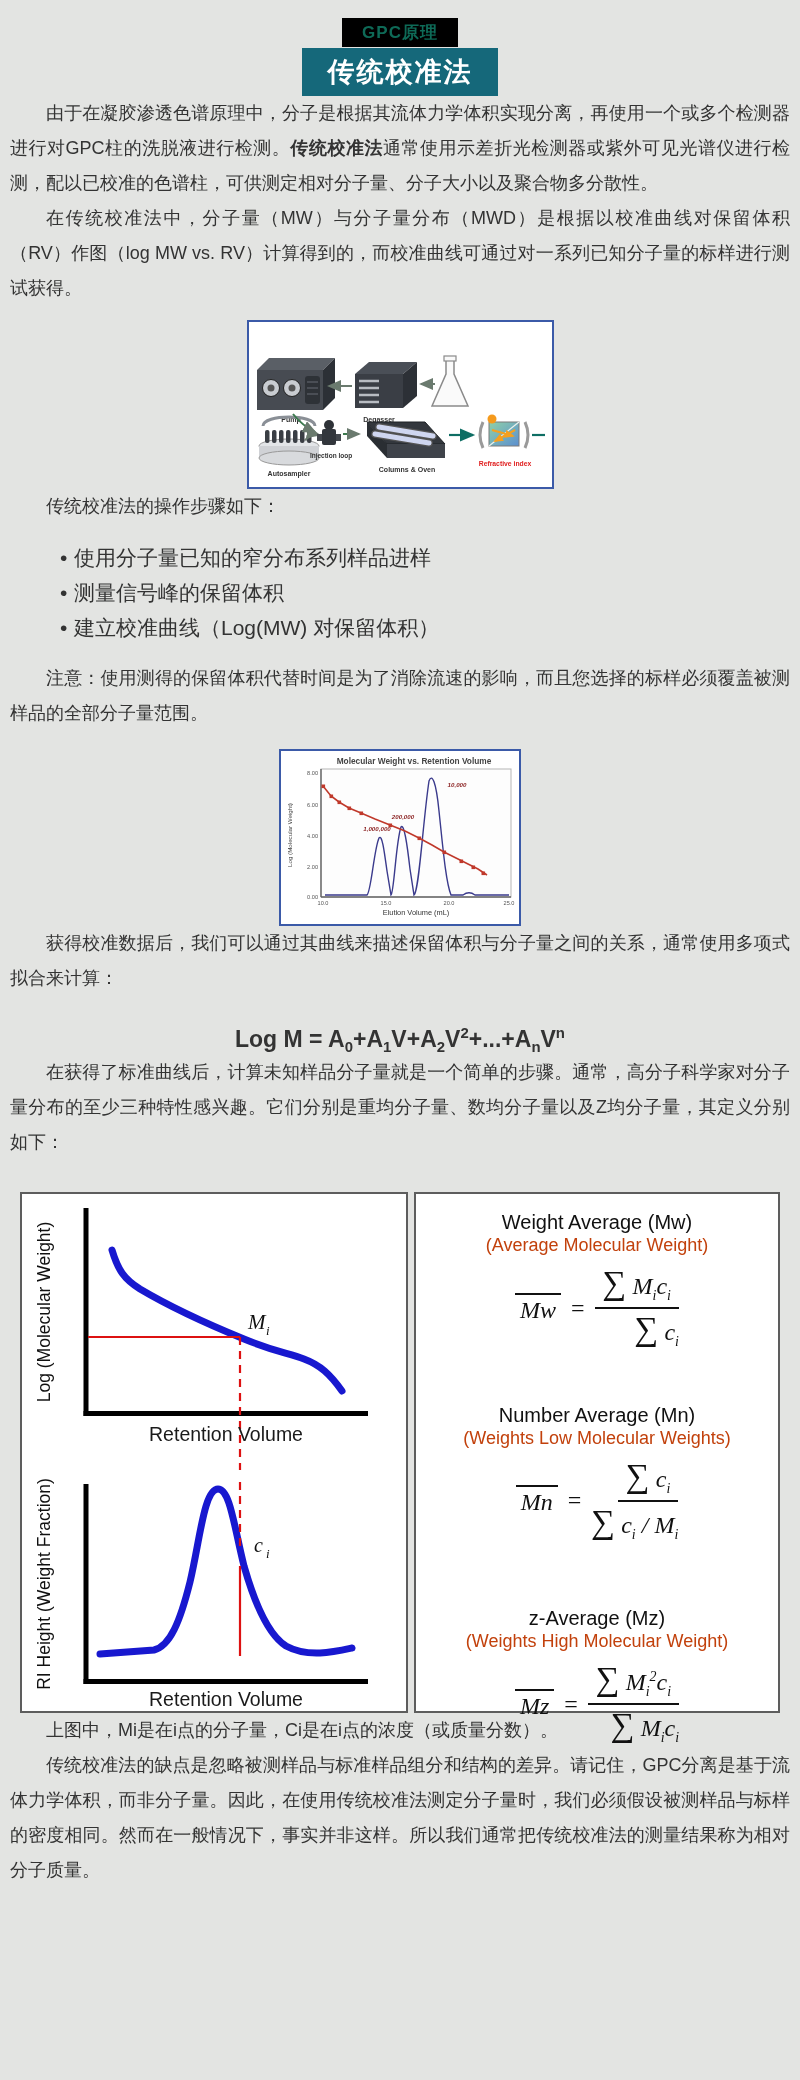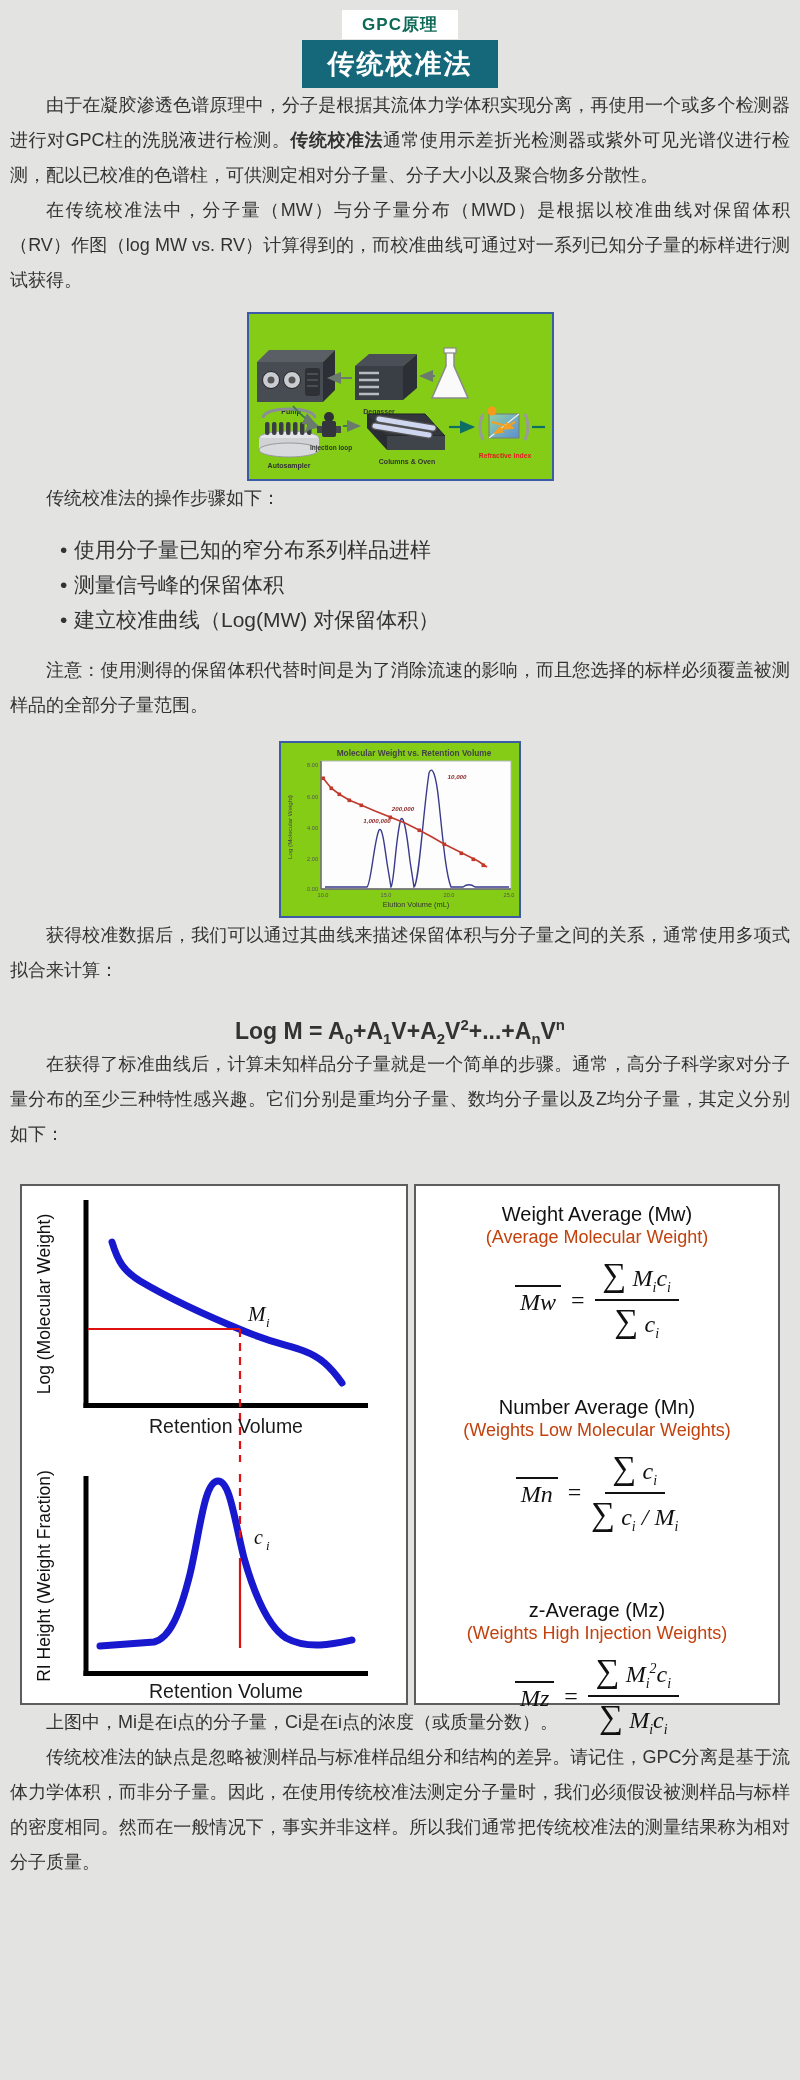--- a/index.html
+++ b/index.html
@@ -20,21 +20,21 @@
   .p4{margin-top:36px;}
   .p5{margin-top:10px;}
   .caption{margin-top:14px;text-indent:0;}
   .steps-intro{margin-top:20px;}
   ul.steps{margin:16px;padding:0 0 0 48px;list-style:none;}
   ul.steps li{font-size:21px;line-height:35px;position:relative;}
   ul.steps li::before{content:"•";position:absolute;left:-14px;color:#333;}
   b{font-weight:bold;}
 
   
-  .imgbox{background:#84cc16;display:block;}
+  .imgbox{background:#ffffff;display:block;}
   .imgbox.blue{border:2px solid #3b5aa8;}
   .img1{width:303px;height:165px;margin:14px auto 0;}
   .img2{width:238px;height:173px;margin:18px auto 0;}
 
   
   .poly{margin:28px 0 0;text-align:center;font-size:23px;font-weight:bold;color:#333;}
   .poly sub{font-size:0.65em;}
   .poly sup{font-size:0.65em;}
 
   
@@ -43,38 +43,38 @@
   .panel-left{width:388px;}
   .panel-right{width:386px;padding-top:16px;text-align:center;}
 
   .fblock .ftitle{font-size:20px;font-weight:normal;color:#111;line-height:24px;}
   .fblock .fsub{font-size:18px;color:#c2410c;line-height:22px;}
   .b2{margin-top:53px;}
   .b3{margin-top:64px;}
   .formula{display:flex;align-items:center;justify-content:center;gap:10px;margin-top:10px;
            font-family:"Liberation Serif","DejaVu Serif",serif;font-style:italic;font-size:24px;color:#111;}
   .formula .ol{display:inline-block;border-top:2px solid #111;padding:2px 5px 0;}
-  .frac{display:inline-flex;flex-direction:column;align-items:center;}
+  .frac{display:inline-flex;flex-direction:column;align-items:flex-end;}
   .frac .num{border-bottom:2px solid #111;padding:0 8px 3px;}
   .frac .den{padding-top:3px;}
   .formula sub{font-size:0.58em;font-style:italic;}
   .formula sup{font-size:0.58em;}
   .sg{font-style:normal;font-size:1.4em;line-height:1;}
   .eq{font-style:normal;}
 
   svg text{font-family:"Liberation Sans","DejaVu Sans",sans-serif;}
   .serif-it{font-family:"Liberation Serif","DejaVu Serif",serif;font-style:italic;}
 </style>
 </head>
 <body>
 
 <div class="page">
 
   <div class="hdr">
-    <span class="hdr-badge" style="background:#ffffff;color:#0e6a57;">GPC原理</span>
+    <span class="hdr-badge" style="background:#000000;color:#0e6a57;margin-top:8px;">GPC原理</span>
     <div class="hdr-title" style="background:#15687a;color:#ffffff;">传统校准法</div>
   </div>
 
   <div class="content">
 
     <p class="para p1"><span>由于在凝胶渗透色谱原理中，分子是根据其流体力学体积实现分离，再使用一个或多个检测器进行对GPC柱的洗脱液进行检测。</span><b>传统校准法</b><span>通常使用示差折光检测器或紫外可见光谱仪进行检测，配以已校准的色谱柱，可供测定相对分子量、分子大小以及聚合物多分散性。</span></p>
 
     <p class="para p2">在传统校准法中，分子量（MW）与分子量分布（MWD）是根据以校准曲线对保留体积（RV）作图（log MW vs. RV）计算得到的，而校准曲线可通过对一系列已知分子量的标样进行测试获得。</p>
 
     <div class="imgbox blue img1">
@@ -309,21 +309,21 @@
             <span class="eq">=</span>
             <span class="frac">
               <span class="num"><span class="sg">∑</span> c<sub>i</sub></span>
               <span class="den"><span class="sg">∑</span> c<sub>i</sub> / M<sub>i</sub></span>
             </span>
           </div>
         </div>
 
         <div class="fblock b3">
           <div class="ftitle">z-Average (Mz)</div>
-          <div class="fsub">(Weights High Injection Weights)</div>
+          <div class="fsub">(Weights High Molecular Weight)</div>
           <div class="formula">
             <span class="ol">Mz</span>
             <span class="eq">=</span>
             <span class="frac">
               <span class="num"><span class="sg">∑</span> M<sub>i</sub><sup>2</sup>c<sub>i</sub></span>
               <span class="den"><span class="sg">∑</span> M<sub>i</sub>c<sub>i</sub></span>
             </span>
           </div>
         </div>
 

